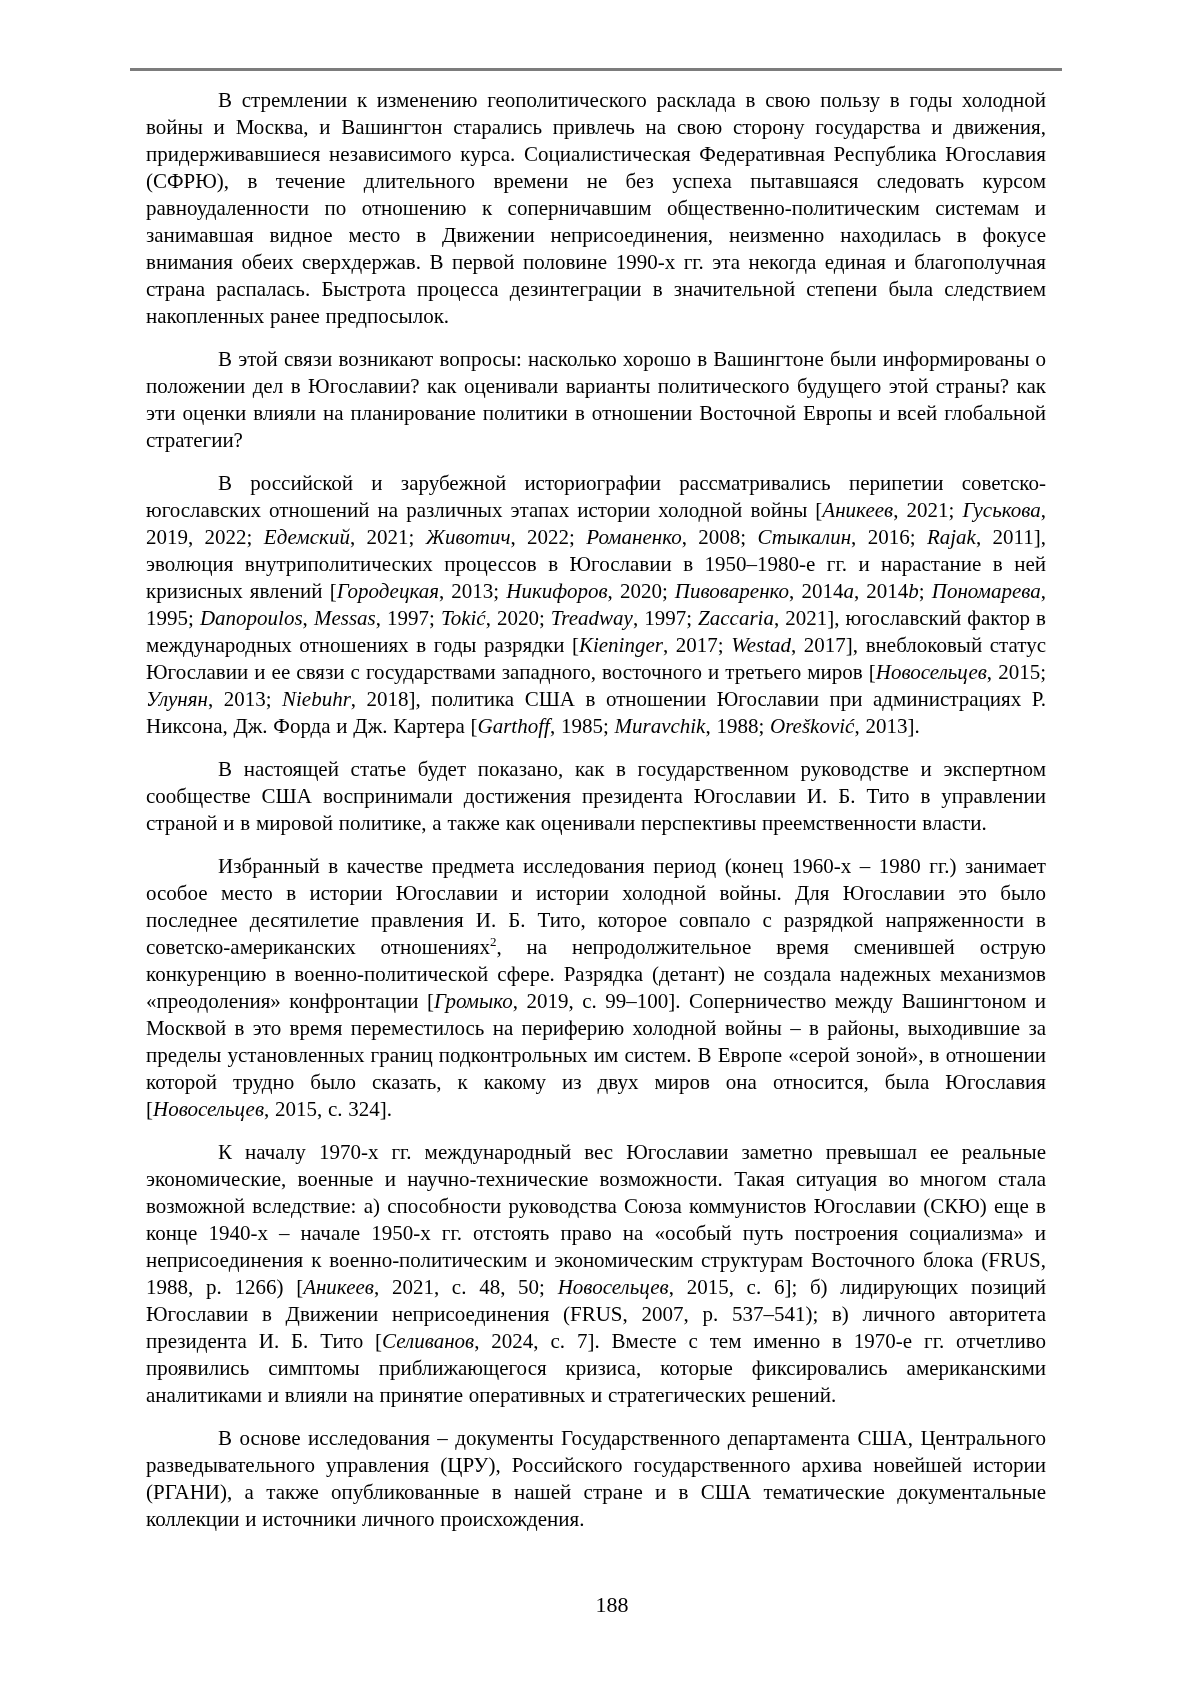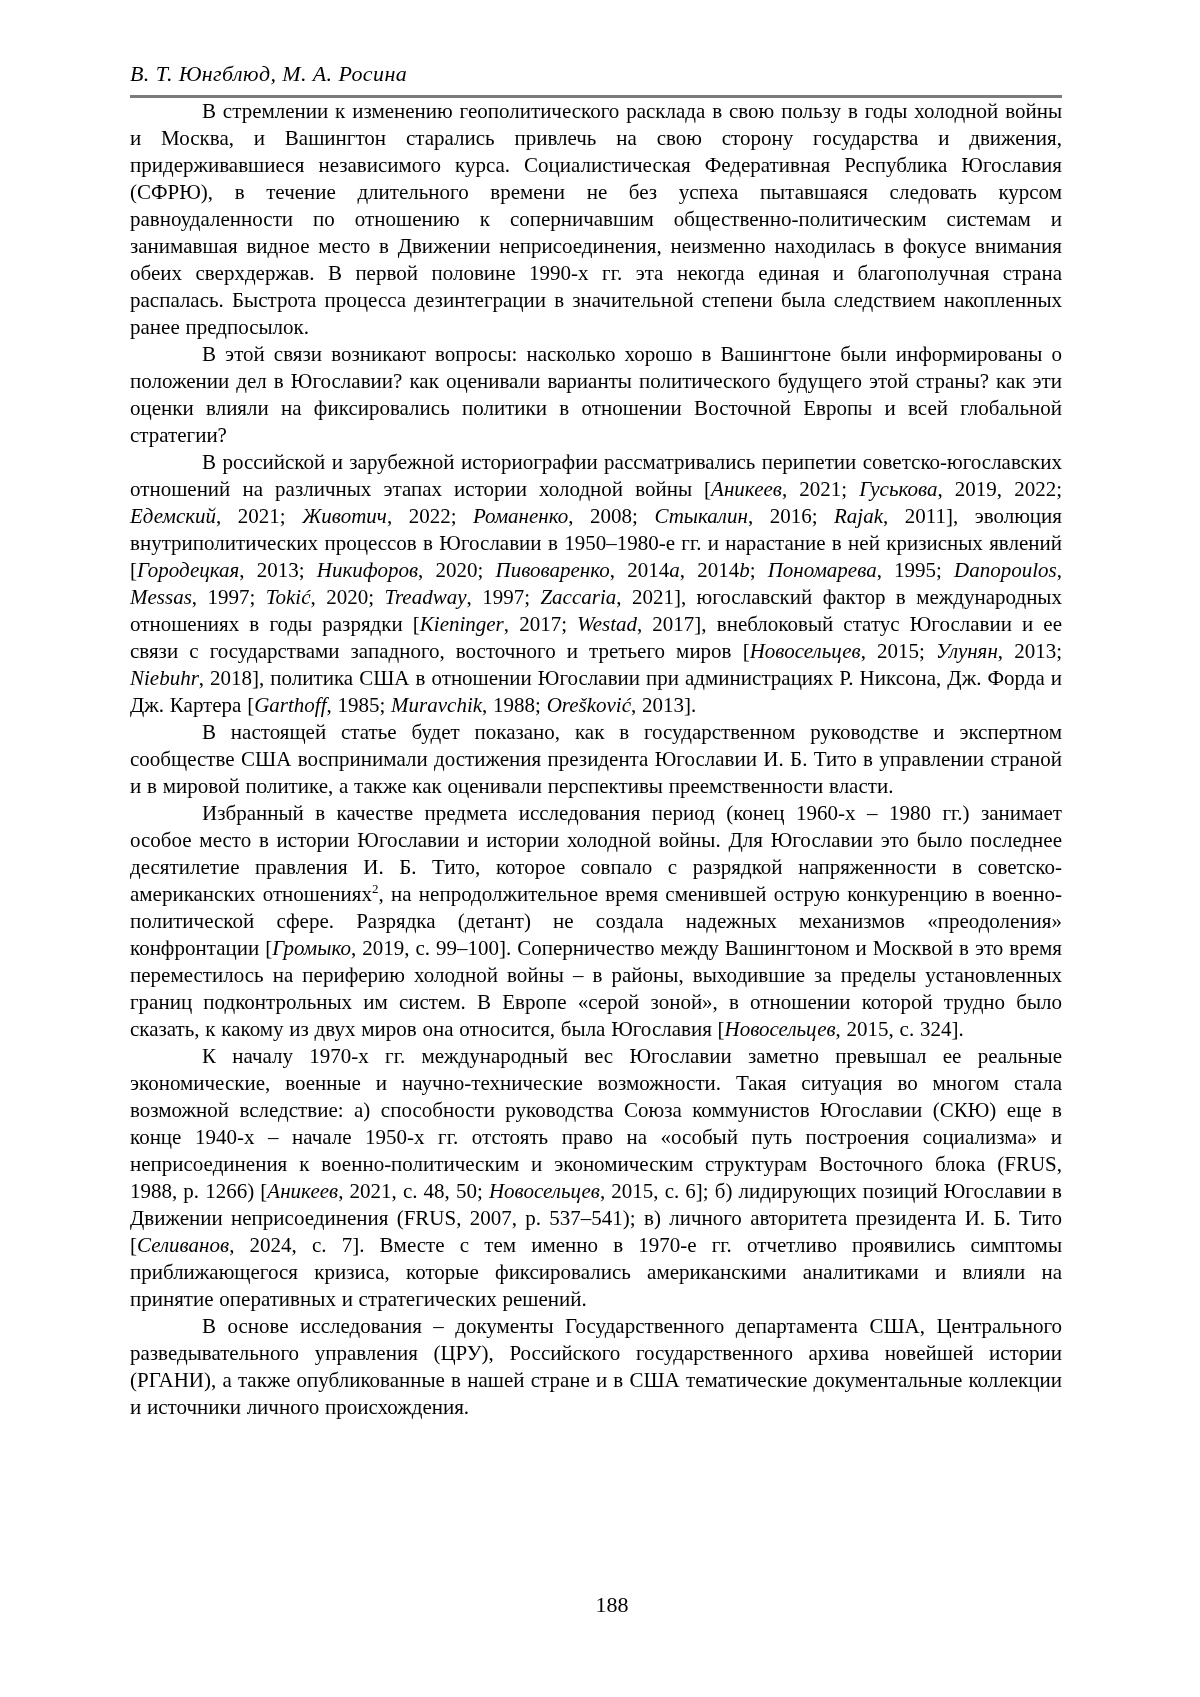--- a/index.html
+++ b/index.html
@@ -29,21 +29,21 @@
   }
   .section-heading {
     margin: 37px 0 8px 0;
     padding-left: 72px;
     font-weight: bold;
     font-size: 21px;
     line-height: 27px;
   }
   .article-body { }
   .para {
-    margin: 0;
+    margin: 16px;
     font-size: 21px;
     line-height: 27px;
     text-align: justify;
     text-indent: 72px;
     word-spacing: 0.5px;
   }
   .para i { }
   .para sup {
     font-size: 13px;
     line-height: 0;
@@ -54,25 +54,24 @@
     top: 1592px; left: 12px;
     width: 100%;
     text-align: center;
     font-size: 22px;
   }
 </style>
 </head>
 <body style="background: rgb(255, 255, 255); color: rgb(0, 0, 0);">
 
 <div class="content">
-  <div class="running-head">В. Т. Юнгблюд, М. А. Росина</div>
   <hr class="header-rule" style="border-bottom-color: rgb(124, 124, 124);">
   <div class="article-body">
       <p class="para"><span>В стремлении к изменению геополитического расклада в свою пользу в годы холодной войны и Москва, и Вашингтон старались привлечь на свою сторону государства и движения, придерживавшиеся независимого курса. Социалистическая Федеративная Республика Югославия (СФРЮ), в течение длительного времени не без успеха пытавшаяся следовать курсом равноудаленности по отношению к соперничавшим общественно-политическим системам и занимавшая видное место в Движении неприсоединения, неизменно находилась в фокусе внимания обеих сверхдержав. В первой половине 1990-х гг. эта некогда единая и благополучная страна распалась. Быстрота процесса дезинтеграции в значительной степени была следствием накопленных ранее предпосылок.</span></p>
-      <p class="para"><span>В этой связи возникают вопросы: насколько хорошо в Вашингтоне были информированы о положении дел в Югославии? как оценивали варианты политического будущего этой страны? как эти оценки влияли на фиксировались политики в отношении Восточной Европы и всей глобальной стратегии?</span></p>
+      <p class="para"><span>В этой связи возникают вопросы: насколько хорошо в Вашингтоне были информированы о положении дел в Югославии? как оценивали варианты политического будущего этой страны? как эти оценки влияли на планирование политики в отношении Восточной Европы и всей глобальной стратегии?</span></p>
       <p class="para"><span>В российской и зарубежной историографии рассматривались перипетии советско-югославских отношений на различных этапах истории холодной войны [</span><i>Аникеев</i><span>, 2021; </span><i>Гуськова</i><span>, 2019, 2022; </span><i>Едемский</i><span>, 2021; </span><i>Животич</i><span>, 2022; </span><i>Романенко</i><span>, 2008; </span><i>Стыкалин</i><span>, 2016; </span><i>Rajak</i><span>, 2011], эволюция внутриполитических процессов в Югославии в 1950–1980-е гг. и нарастание в ней кризисных явлений [</span><i>Городецкая</i><span>, 2013; </span><i>Никифоров</i><span>, 2020; </span><i>Пивоваренко</i><span>, 2014</span><i>a</i><span>, 2014</span><i>b</i><span>; </span><i>Пономарева</i><span>, 1995; </span><i>Danopoulos</i><span>, </span><i>Messas</i><span>, 1997; </span><i>Tokić</i><span>, 2020; </span><i>Treadway</i><span>, 1997; </span><i>Zaccaria</i><span>, 2021], югославский фактор в международных отношениях в годы разрядки [</span><i>Kieninger</i><span>, 2017; </span><i>Westad</i><span>, 2017], внеблоковый статус Югославии и ее связи с государствами западного, восточного и третьего миров [</span><i>Новосельцев</i><span>, 2015; </span><i>Улунян</i><span>, 2013; </span><i>Niebuhr</i><span>, 2018], политика США в отношении Югославии при администрациях Р. Никсона, Дж. Форда и Дж. Картера [</span><i>Garthoff</i><span>, 1985; </span><i>Muravchik</i><span>, 1988; </span><i>Orešković</i><span>, 2013].</span></p>
       <p class="para"><span>В настоящей статье будет показано, как в государственном руководстве и экспертном сообществе США воспринимали достижения президента Югославии И. Б. Тито в управлении страной и в мировой политике, а также как оценивали перспективы преемственности власти.</span></p>
       <p class="para"><span>Избранный в качестве предмета исследования период (конец 1960-х – 1980 гг.) занимает особое место в истории Югославии и истории холодной войны. Для Югославии это было последнее десятилетие правления И. Б. Тито, которое совпало с разрядкой напряженности в советско-американских отношениях</span><sup>2</sup><span>, на непродолжительное время сменившей острую конкуренцию в военно-политической сфере. Разрядка (детант) не создала надежных механизмов «преодоления» конфронтации [</span><i>Громыко</i><span>, 2019, с. 99–100]. Соперничество между Вашингтоном и Москвой в это время переместилось на периферию холодной войны – в районы, выходившие за пределы установленных границ подконтрольных им систем. В Европе «серой зоной», в отношении которой трудно было сказать, к какому из двух миров она относится, была Югославия [</span><i>Новосельцев</i><span>, 2015, с. 324].</span></p>
       <p class="para"><span>К началу 1970-х гг. международный вес Югославии заметно превышал ее реальные экономические, военные и научно-технические возможности. Такая ситуация во многом стала возможной вследствие: а) способности руководства Союза коммунистов Югославии (СКЮ) еще в конце 1940-х – начале 1950-х гг. отстоять право на «особый путь построения социализма» и неприсоединения к военно-политическим и экономическим структурам Восточного блока (FRUS, 1988, p. 1266) [</span><i>Аникеев</i><span>, 2021, с. 48, 50; </span><i>Новосельцев</i><span>, 2015, с. 6]; б) лидирующих позиций Югославии в Движении неприсоединения (FRUS, 2007, p. 537–541); в) личного авторитета президента И. Б. Тито [</span><i>Селиванов</i><span>, 2024, с. 7]. Вместе с тем именно в 1970-е гг. отчетливо проявились симптомы приближающегося кризиса, которые фиксировались американскими аналитиками и влияли на принятие оперативных и стратегических решений.</span></p>
       <p class="para"><span>В основе исследования – документы Государственного департамента США, Центрального разведывательного управления (ЦРУ), Российского государственного архива новейшей истории (РГАНИ), а также опубликованные в нашей стране и в США тематические документальные коллекции и источники личного происхождения.</span></p>
     </div>
 </div>
 
 <div class="page-number">188</div>
 

